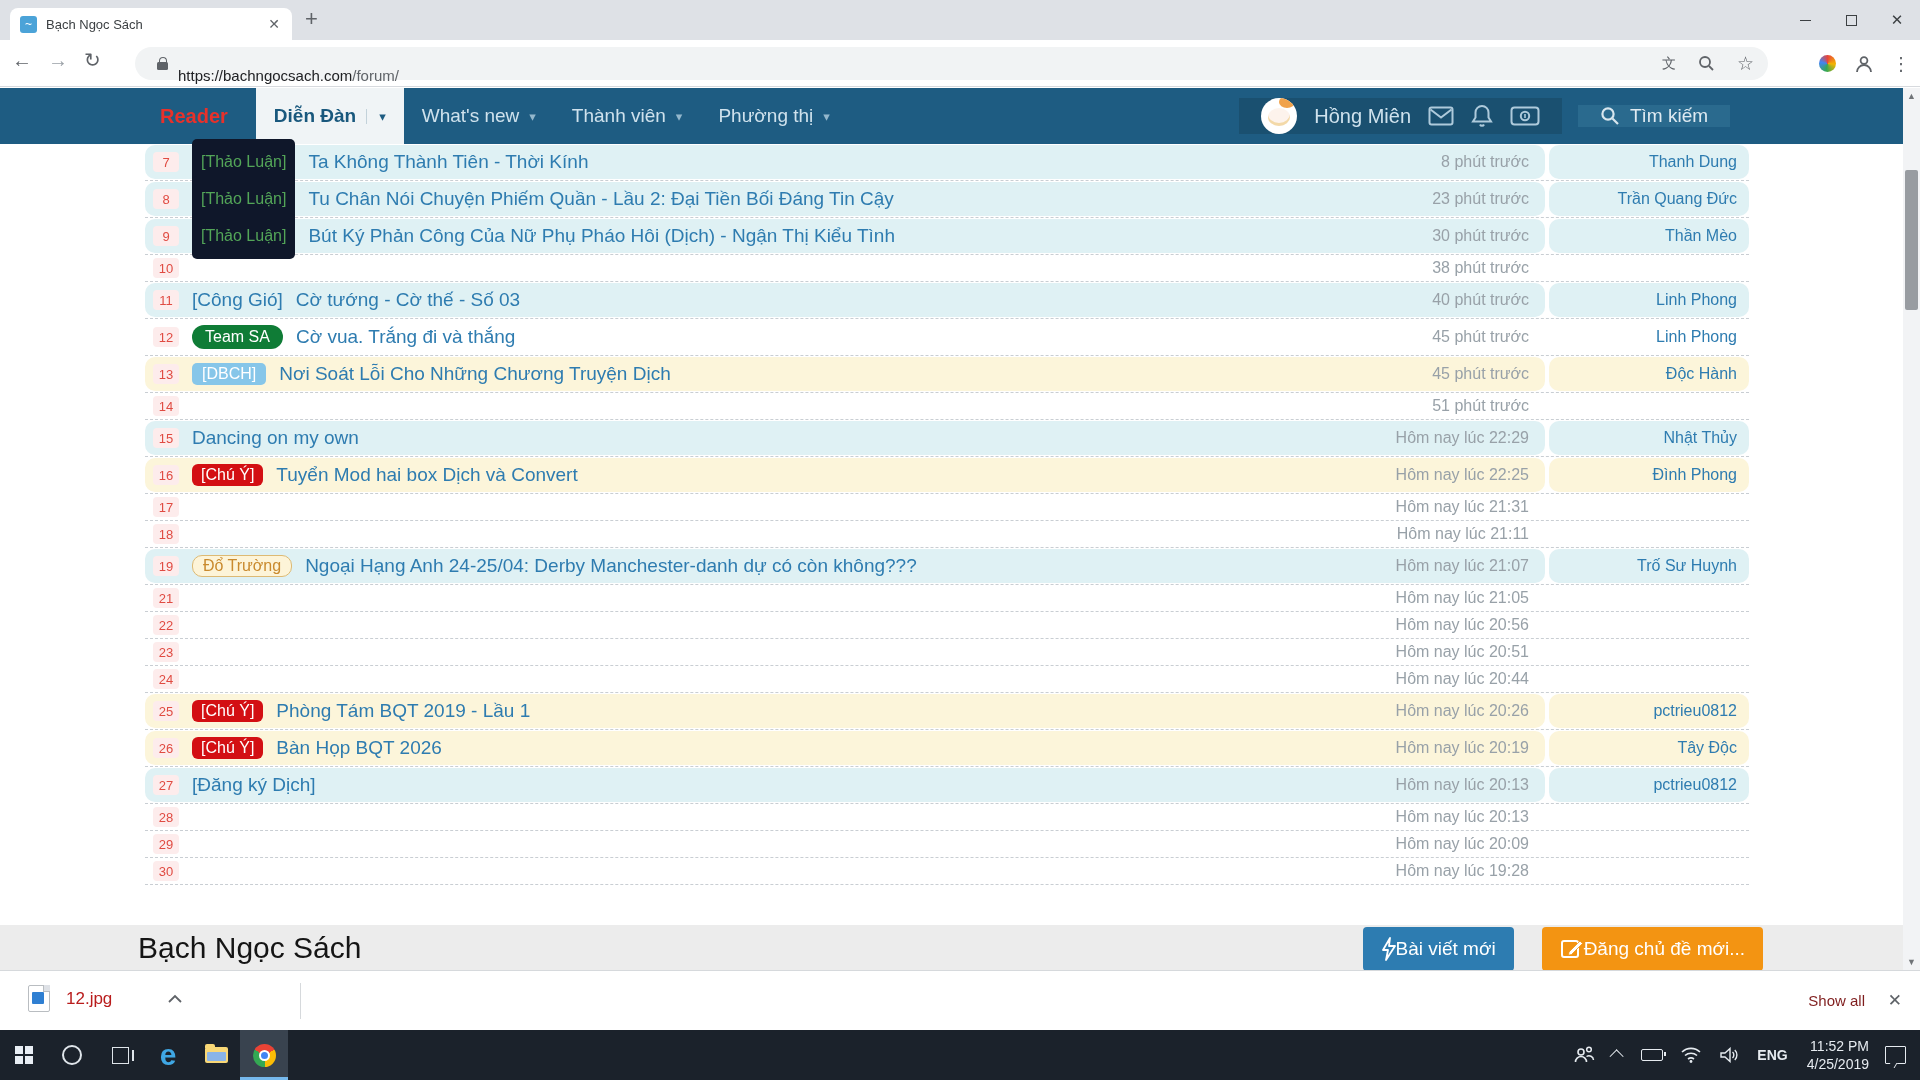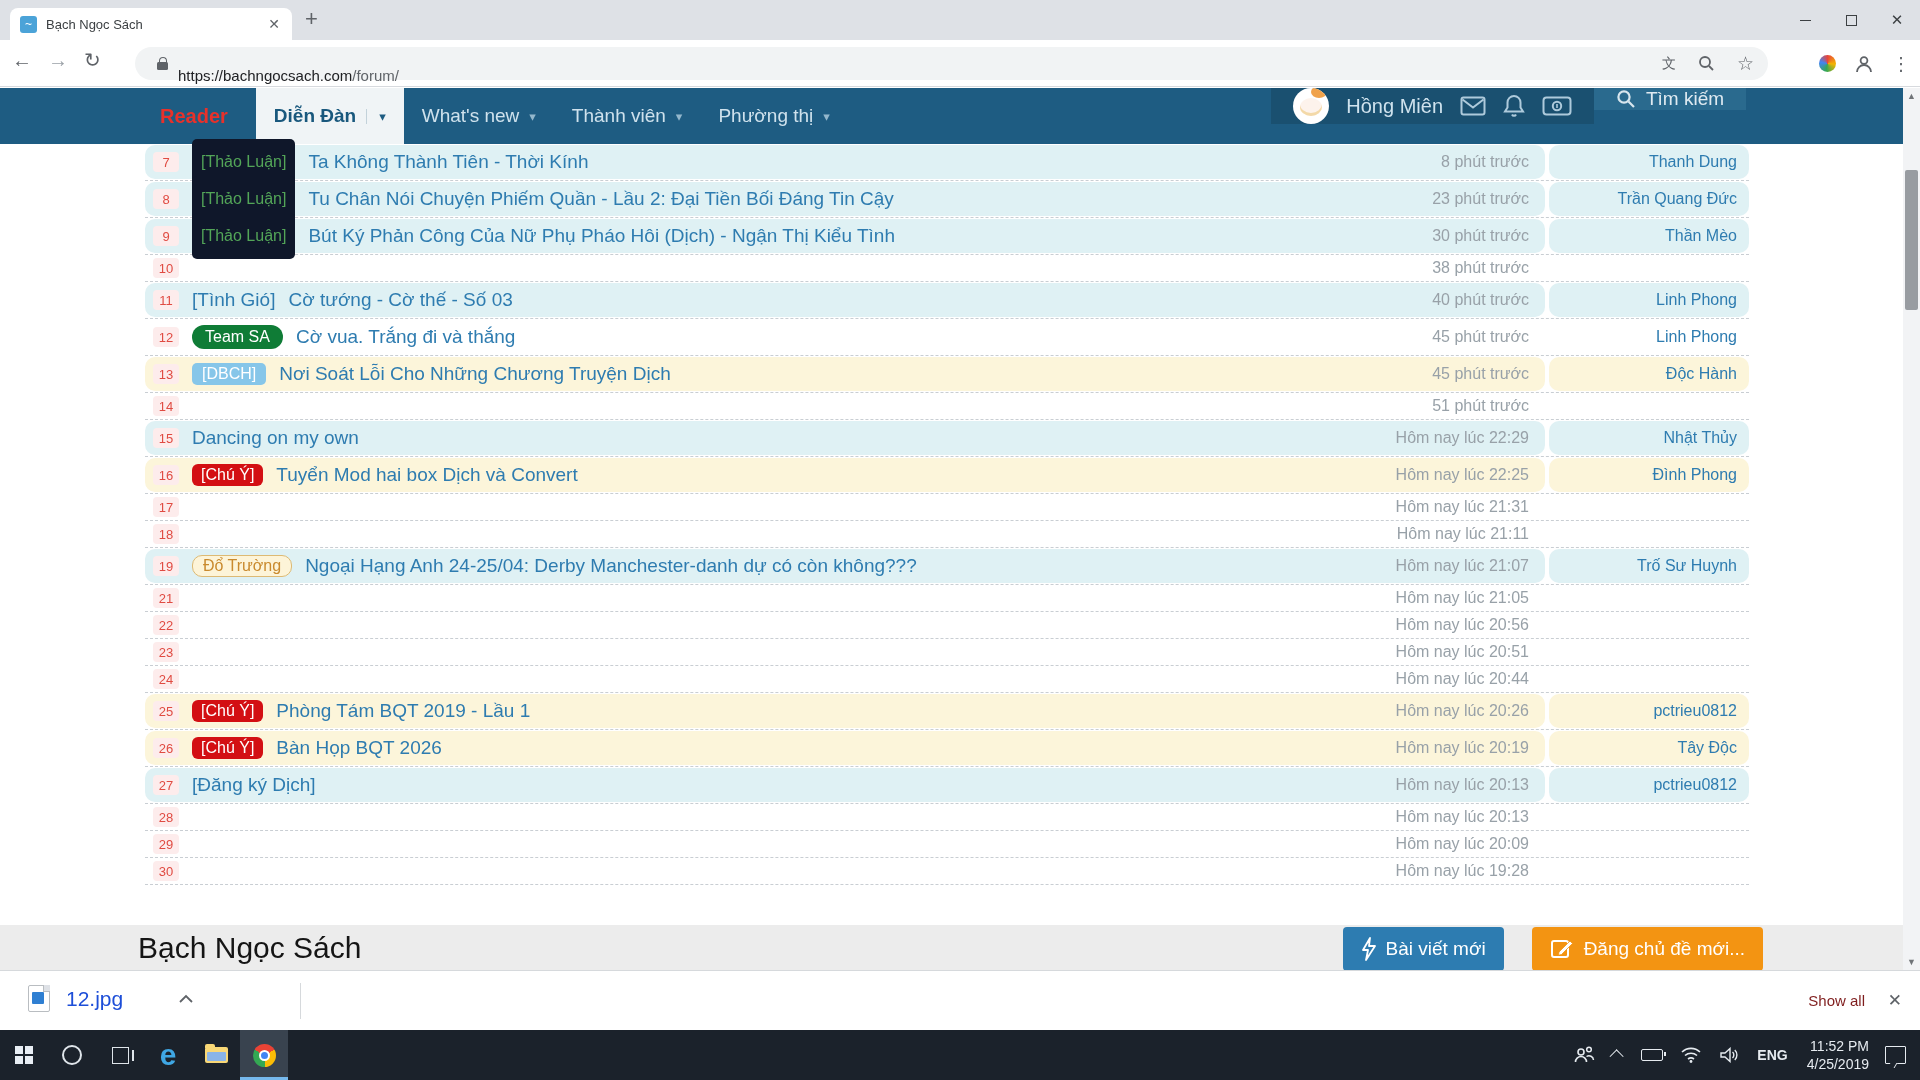--- a/index.html
+++ b/index.html
@@ -37,21 +37,21 @@
   .ext-ball{width:17px;height:17px;border-radius:50%;background:conic-gradient(#e8453c,#f4b400 95deg,#34a853 190deg,#4285f4 280deg,#e8453c);}
   .kebab{color:#5f6368;font-size:18px;letter-spacing:0;}
   
   .sitenav{position:absolute;left:0;top:88px;width:1903px;height:56px;background:#1e5c82;display:flex;align-items:stretch;}
   .reader{color:#e8312a;font-weight:bold;font-size:20px;align-self:center;margin-left:160px;}
   .menus{display:flex;margin-left:28px;}
   .menu-item{display:flex;align-items:center;gap:10px;padding:0 18px;font-size:19px;color:#cfe2ed;}
   .menu-item .caret{color:#93b7cc;font-size:13px;}
   .menu-item.active{background:#f0f4f6;color:#19587d;font-weight:bold;}
   .menu-item.active .caret{color:#1e5c82;border-left:1px solid #c3d2da;padding-left:12px;}
-  .nav-right{margin-left:auto;display:flex;align-items:flex-start;}
+  .nav-right{margin-left:auto;display:flex;align-items:center;gap:16px;}
   .user-sec{background:#1a5070;display:flex;align-items:center;gap:17px;padding:0 22px;}
   .avatar{width:36px;height:36px;border-radius:50%;background:#fff;position:relative;overflow:hidden;flex:none;}
   .avatar .patch{position:absolute;left:18px;top:-2px;width:16px;height:12px;background:#f0a24b;border-radius:50%;}
   .avatar .face{position:absolute;left:7px;top:10px;width:22px;height:18px;background:#fdf3ec;border-radius:50%;box-shadow:inset 0 -3px 0 #f3d9a8;}
   .username{color:#cfe2ed;font-size:20px;}
   .nav-ico{display:flex;align-items:center;}
   .search-sec{background:#2a6a8e;display:flex;align-items:center;justify-content:center;gap:10px;width:152px;color:#dfeaf1;font-size:19px;}
   .nav-pad{width:157px;}
   
   .content{position:absolute;left:0;top:144px;width:1903px;height:781px;background:#fff;}
@@ -77,31 +77,31 @@
   .b-orange-outline{background:#fdf4d8;color:#c98a2e;border:1px solid #ddba74;padding:1px 10px;border-radius:10px;}
   .tprefix{margin-left:13px;color:#2e7cb0;font-size:19px;white-space:nowrap;flex:none;}
   .ttitle{margin-left:13px;color:#2e7cb0;font-size:19px;white-space:nowrap;overflow:hidden;}
   .ttime{margin-left:auto;padding-right:16px;color:#98a1a8;font-size:16px;white-space:nowrap;flex:none;}
   
   .scrolltop{position:absolute;left:1853px;top:886px;width:40px;height:40px;background:#4181ba;border-radius:6px;
     display:flex;align-items:center;justify-content:center;}
   .footband{position:absolute;left:0;top:925px;width:1903px;height:46px;background:#ececec;}
   .site-name{position:absolute;left:138px;top:6px;font-size:30px;color:#151515;}
   .fbtns{position:absolute;right:140px;top:2px;display:flex;gap:11px;}
-  .btn{height:44px;display:flex;align-items:center;justify-content:center;gap:10px;color:#fff;font-size:19px;
+  .btn{height:44px;display:flex;align-items:center;justify-content:center;color:#fff;font-size:19px;
     border-radius:4px;padding:0 18px;box-sizing:border-box;}
   .btn-blue{background:#2d7cb1;}
   .btn-orange{background:#f39412;margin-left:17px;}
   
   .dlbar{position:absolute;left:0;top:970px;width:1920px;height:60px;background:#fff;border-top:1px solid #d6d9dc;box-sizing:border-box;}
   .dlitem{position:absolute;left:28px;top:14px;display:flex;align-items:center;gap:16px;}
   .fileico{width:20px;height:25px;background:#fff;border:1px solid #b9bdc1;border-radius:2px;position:relative;}
   .fileico .pic{position:absolute;left:3px;top:6px;width:12px;height:12px;background:#2f7fd2;border-radius:1px;}
   .fileico .fold{position:absolute;right:-1px;top:-1px;width:6px;height:6px;background:#dee1e6;border-left:1px solid #b9bdc1;border-bottom:1px solid #b9bdc1;}
-  .dlname{font-size:21px;color:#1d4ed8;}
+  .dlname{font-size:17px;color:#b91c1c;}
   .dlcaret{color:#5f6368;margin-left:40px;}
   .dlsep{position:absolute;left:300px;top:12px;width:1px;height:36px;background:#d6d9dc;}
   .showall{position:absolute;right:55px;top:21px;font-size:15px;color:#7f1d1d;}
   .dlclose{position:absolute;right:18px;top:19px;color:#5f6368;font-size:17px;}
   
   .taskbar{position:absolute;left:0;top:1030px;width:1920px;height:50px;background:#1b222b;display:flex;align-items:stretch;color:#e6ebf0;}
   .tb-ico{width:48px;display:flex;align-items:center;justify-content:center;flex:none;}
   .win-logo{display:grid;grid-template-columns:8px 8px;grid-template-rows:8px 8px;gap:2px;}
   .win-logo span{background:#e8eef4;}
   .cortana{width:16px;height:16px;border:2.5px solid #dfe5ea;border-radius:50%;}
@@ -285,21 +285,21 @@
 
       <span class="ttime">38 phút trước</span>
     </div>
     <div class="cell cell-author" style="background: transparent;"></div>
   </div>
 
   <div class="trow full hl-cyan">
     <div class="cell cell-left">
       <span class="tnum">11</span>
 
-      <span class="tprefix">[Tình Gió]</span>
+      <span class="tprefix">[Công Gió]</span>
       <span class="ttitle">Cờ tướng - Cờ thế - Số 03</span>
       <span class="ttime">40 phút trước</span>
     </div>
     <div class="cell cell-author">Linh Phong</div>
   </div>
 
   <div class="trow full hl-none">
     <div class="cell cell-left">
       <span class="tnum">12</span>
       <span class="tbadge b-green-solid">Team SA</span>

